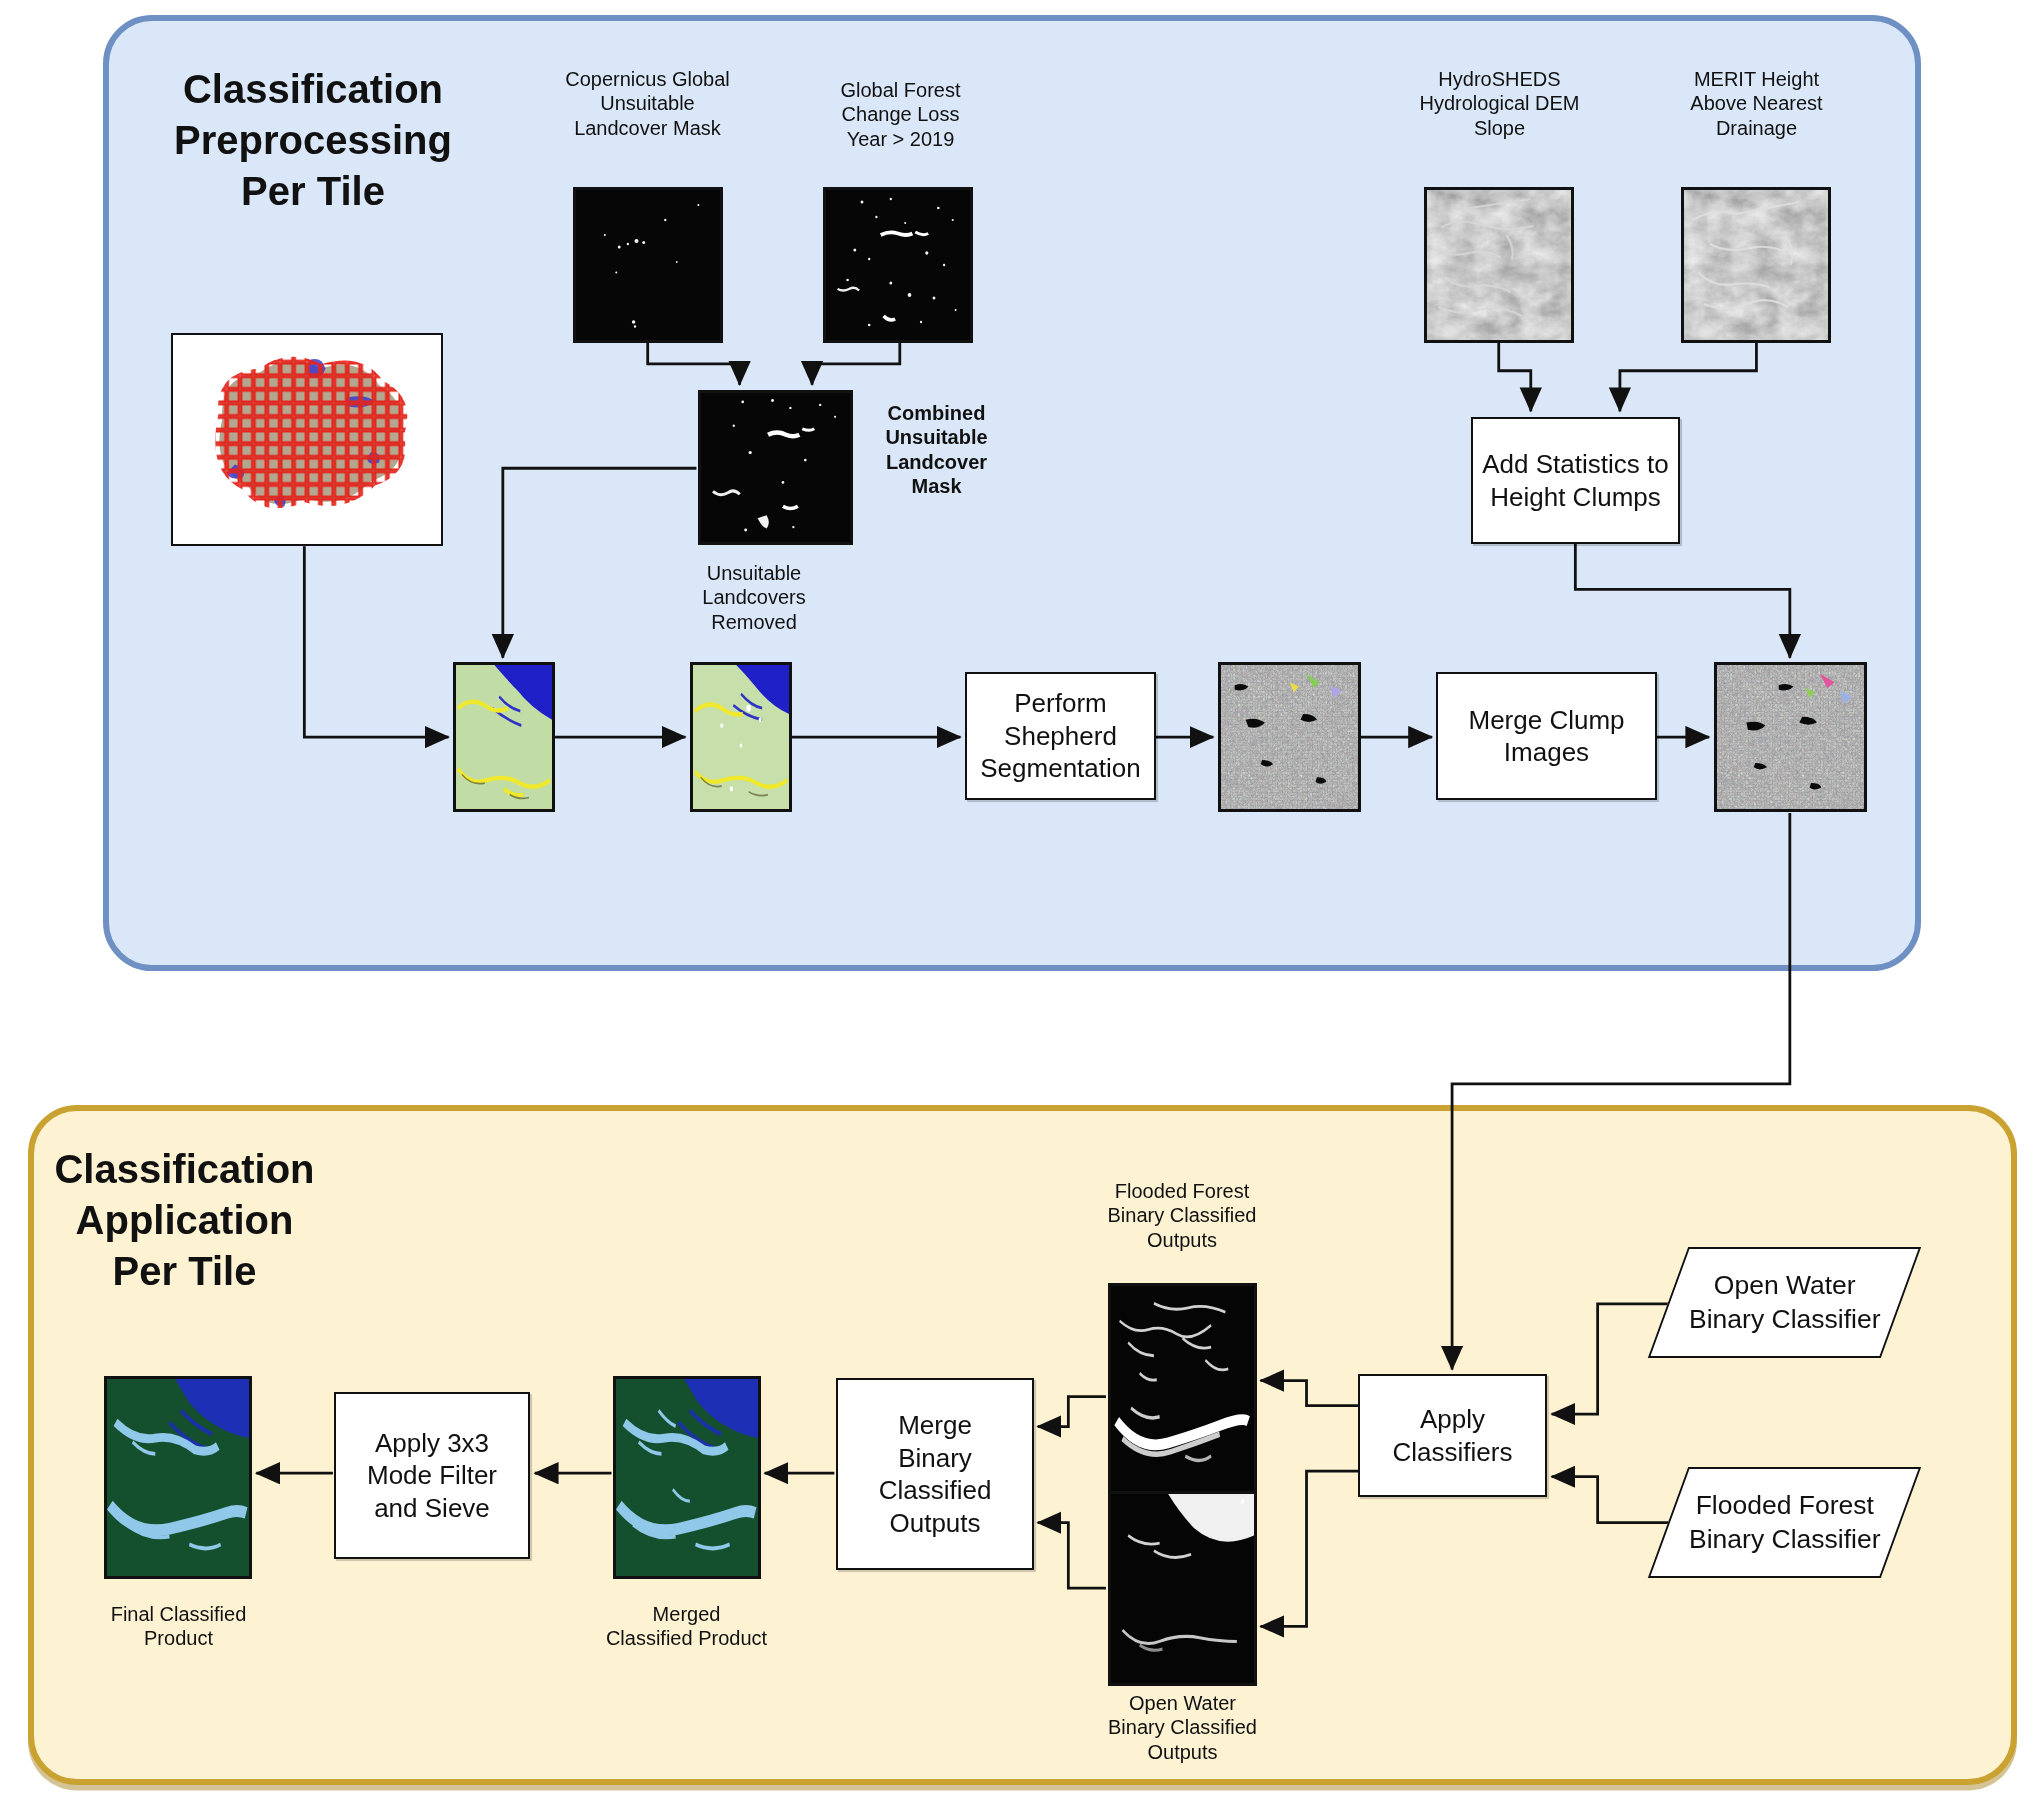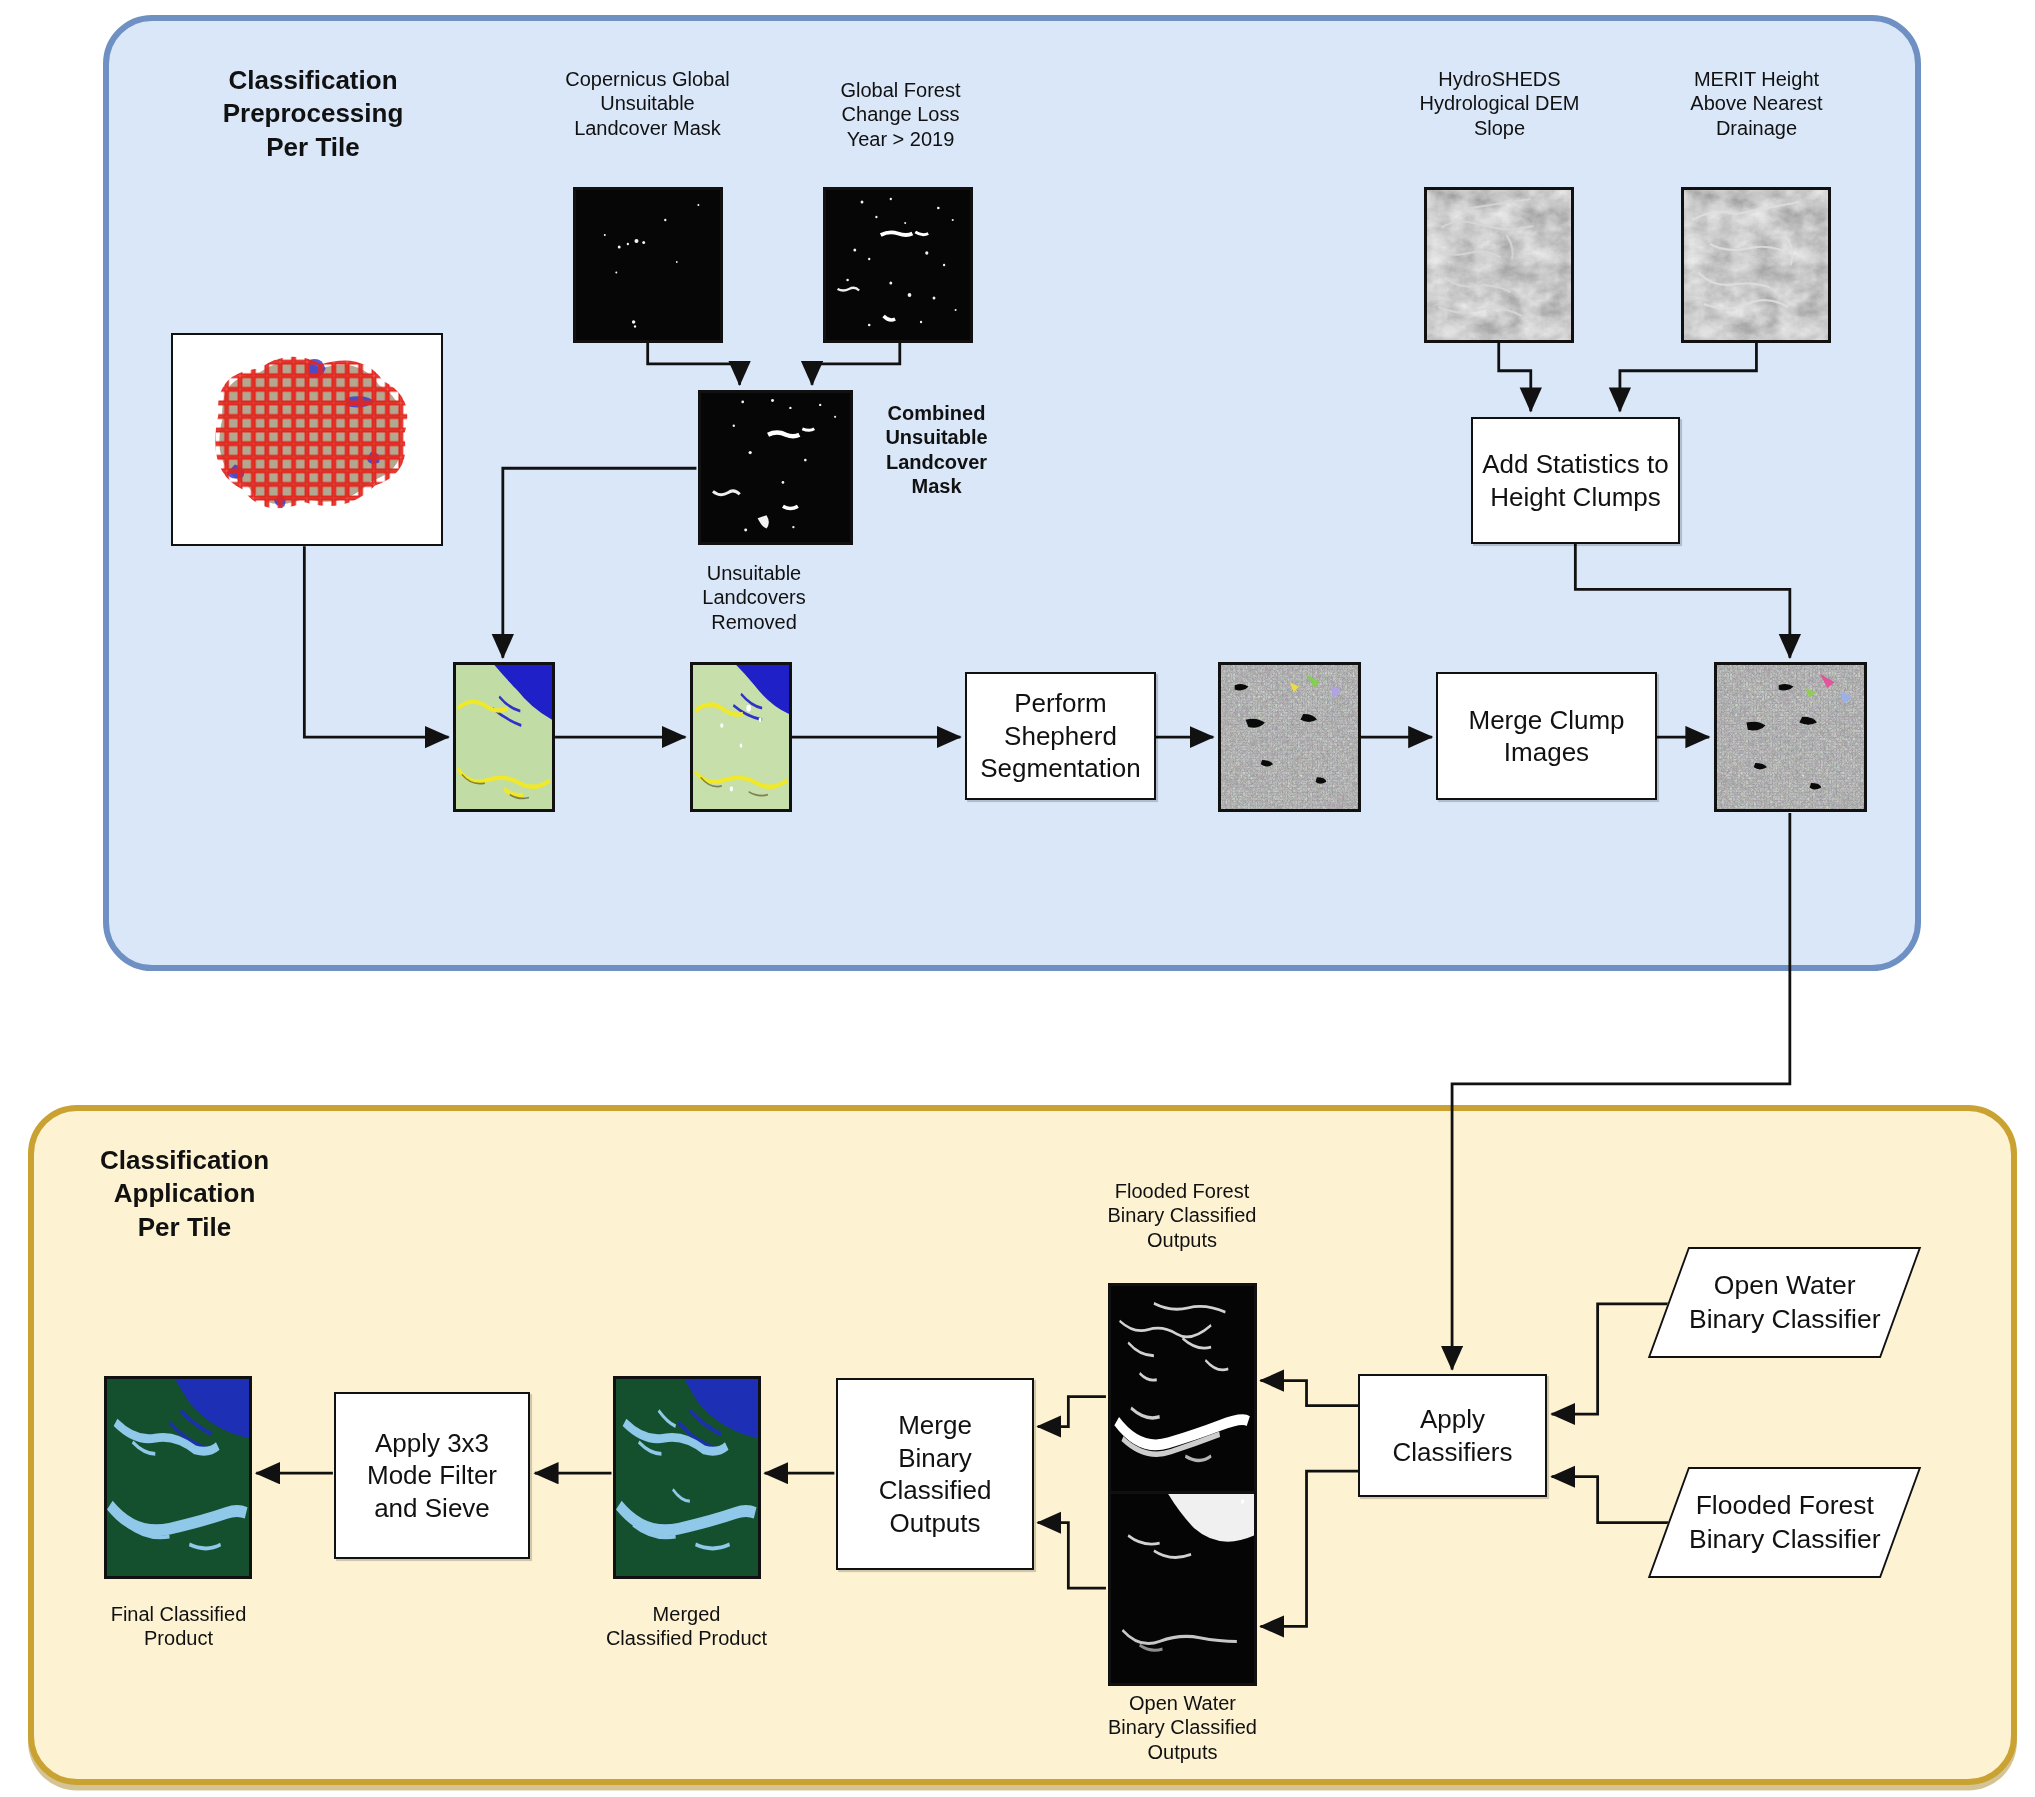--- a/index.html
+++ b/index.html
@@ -4,21 +4,21 @@
 <style>
   html,body{margin:0;padding:0;background:#ffffff;}
   .canvas{
     position:relative;width:2035px;height:1798px;background:#ffffff;overflow:hidden;
     font-family:"Liberation Sans","DejaVu Sans",sans-serif;color:#111;
   }
   .section{position:absolute;border-radius:49px;box-sizing:border-box;}
   .section.blue{left:103px;top:15.3px;width:1818px;height:956px;background:#dae7f8;border:6.3px solid #6e90c3;}
   .section.gold{left:28px;top:1105px;width:1989px;height:680px;background:#fdf2d2;border:6.3px solid #c9a232;box-shadow:0 5.6px 0 rgba(160,125,20,.45);}
   .lbl{position:absolute;text-align:center;font-size:20px;line-height:1.22;white-space:pre-line;}
-  .title{font-weight:bold;font-size:26px;line-height:1.28;}
+  .title{font-weight:bold;font-size:40px;line-height:1.28;}
   .node-box{
     position:absolute;background:#ffffff;border:2.8px solid #111;box-sizing:border-box;
     display:flex;align-items:center;justify-content:center;text-align:center;
     font-size:26px;line-height:1.25;box-shadow:2.1px 2.1px 0 rgba(0,0,0,.18);
   }
   .node-box .txt{white-space:pre-line;}
   .img-node{position:absolute;border:3.5px solid #111;box-sizing:border-box;background:#000;}
   .img-node svg{display:block;width:100%;height:100%;}
   .para{
     position:absolute;background:#ffffff;border:2.1px solid #111;box-sizing:border-box;

